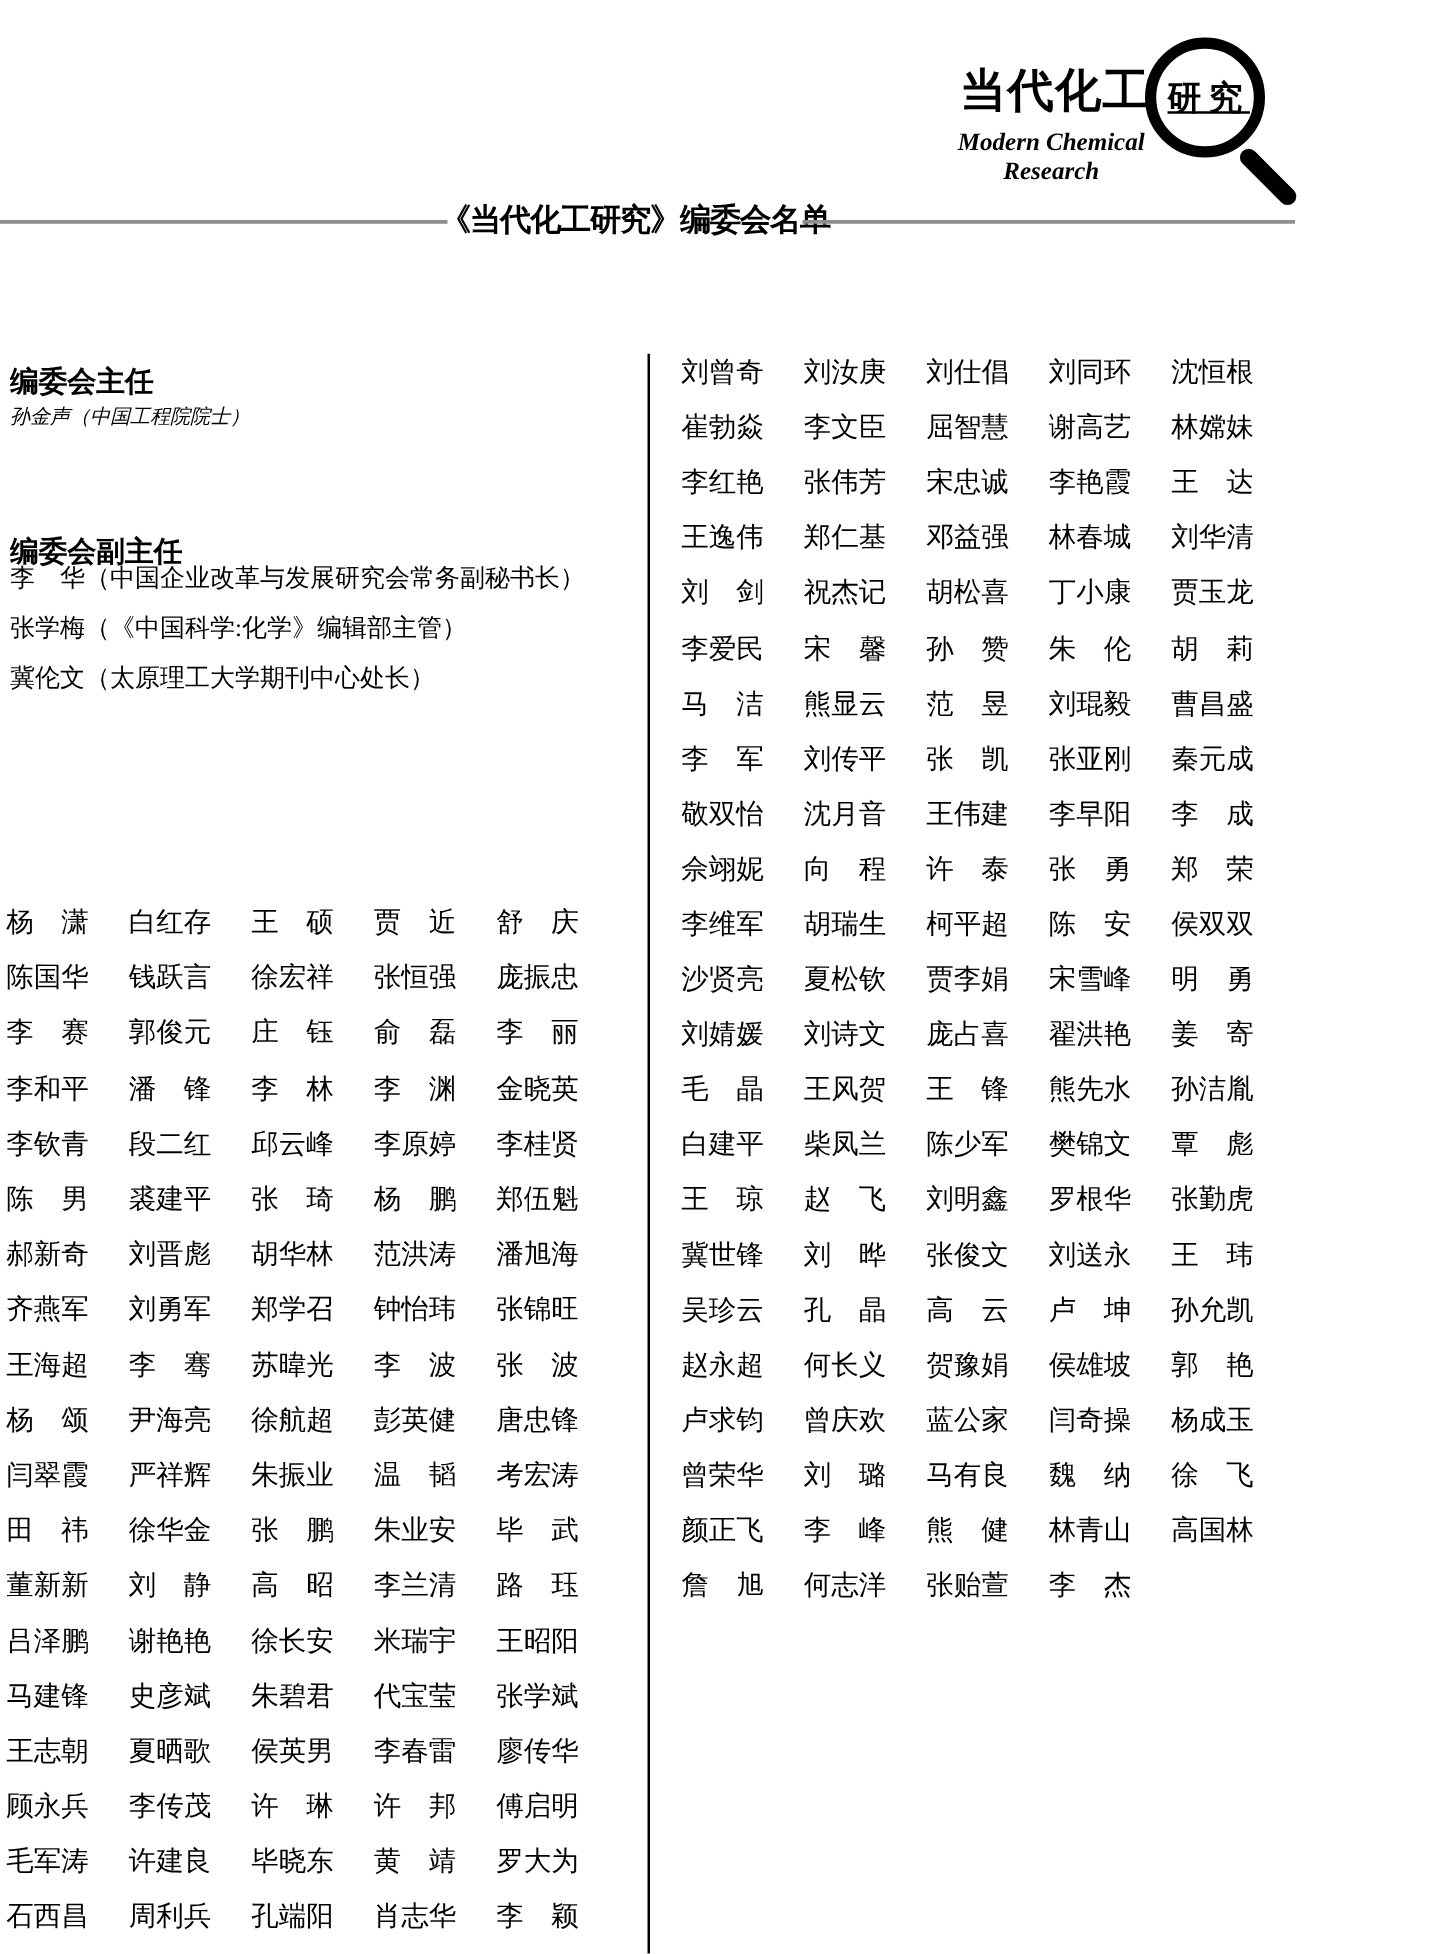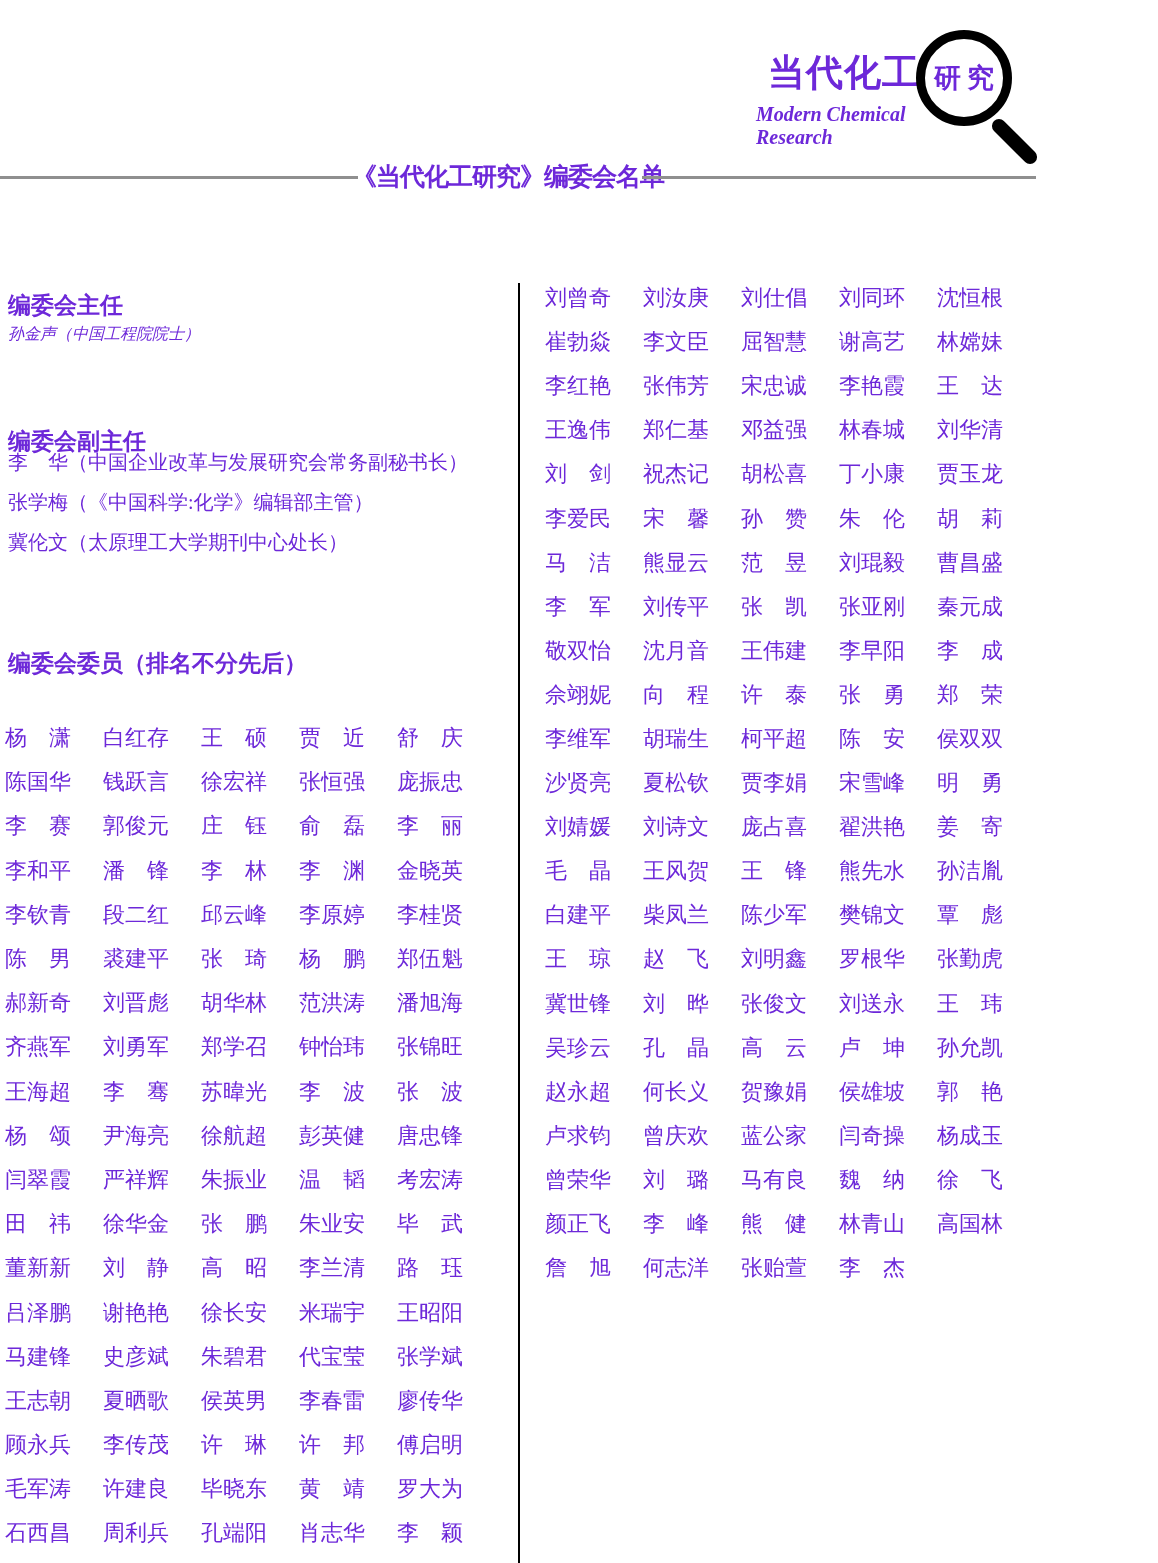--- a/index.html
+++ b/index.html
@@ -1,31 +1,31 @@
 <!DOCTYPE html>
 <html><head>
 <meta charset="utf-8">
 <style>
   html,body{margin:0;padding:0;background:#fff;}
-  .page{position:relative;width:1158px;height:1563px;background:#ffffff;color:#6d28d9;
+  .page{position:relative;width:1158px;height:1563px;background:#ffffff;color:#000000;
         font-family:"Liberation Serif",serif;overflow:hidden;}
 
   
   .logo-cn{position:absolute;left:768px;top:54px;
            font-family:"Liberation Sans",sans-serif;font-weight:bold;
            font-size:37px;line-height:1;letter-spacing:1px;}
   .logo-lens{position:absolute;left:916px;top:30px;width:78px;height:78px;
              border:9px solid #000;border-radius:50%;
-             display:flex;align-items:center;justify-content:center;box-sizing:content-box;background:#fff;}
+             display:flex;align-items:center;justify-content:center;box-sizing:content-box;background:#fff;text-decoration:underline;}
   .logo-lens-text{font-family:"Liberation Sans",sans-serif;font-weight:bold;
                   font-size:27px;letter-spacing:6px;margin-left:6px;white-space:nowrap;}
   .logo-handle{position:absolute;left:994px;top:114px;width:58px;height:14px;
                background:#000;border-radius:8px;transform:rotate(45deg);
                transform-origin:left center;}
-  .logo-en{position:absolute;left:756px;top:103px;width:170px;text-align:left;
+  .logo-en{position:absolute;left:756px;top:103px;width:170px;text-align:center;
            font-family:"Liberation Serif",serif;font-style:italic;font-weight:bold;
            font-size:20px;line-height:23px;}
 
   
   .rule{position:absolute;top:176px;height:3px;background:#8f8f8f;}
   .rule-left{left:0;width:358px;}
   .rule-right{left:642px;width:394px;}
   .page-title{position:absolute;left:352px;top:161px;width:296px;text-align:center;
               font-family:"Liberation Sans",sans-serif;font-weight:bold;
               font-size:25px;line-height:30px;letter-spacing:-1px;white-space:nowrap;}
@@ -76,21 +76,20 @@
   <div class="sec-heading h-director">编委会主任</div>
   <div class="director-line">孙金声（中国工程院院士）</div>
 
   <div class="sec-heading h-deputy">编委会副主任</div>
   <div class="deputy-list">
     <div class="deputy-line">李　华（中国企业改革与发展研究会常务副秘书长）</div>
       <div class="deputy-line">张学梅（《中国科学:化学》编辑部主管）</div>
       <div class="deputy-line">冀伦文（太原理工大学期刊中心处长）</div>
   </div>
 
-  <div class="sec-heading h-committee">编委会委员（排名不分先后）</div>
 
   <div class="members members-left">
     <span class="member-name">杨 潇</span>
       <span class="member-name">白红存</span>
       <span class="member-name">王 硕</span>
       <span class="member-name">贾 近</span>
       <span class="member-name">舒 庆</span>
       <span class="member-name">陈国华</span>
       <span class="member-name">钱跃言</span>
       <span class="member-name">徐宏祥</span>

